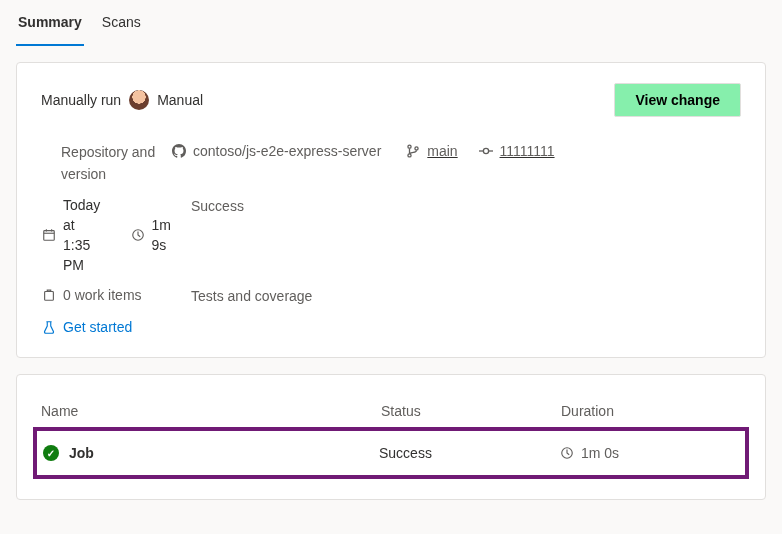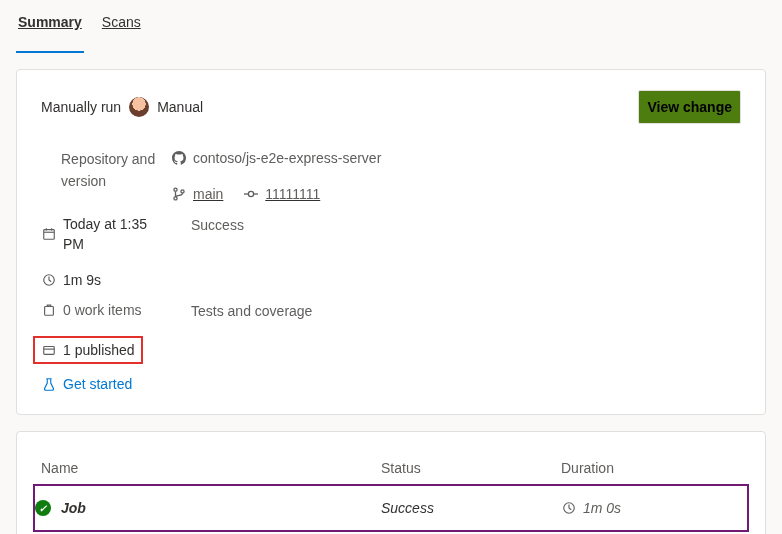--- a/index.html
+++ b/index.html
@@ -9,24 +9,23 @@
       color: #323130;
       background: #faf9f8;
       width: 782px;
     }
     .tabs {
       display: flex;
       padding: 4px 16px 0;
       gap: 16px;
     }
     .tab {
-      padding: 10px 2px 21px;
+      padding: 10px 2px 14px;
       cursor: pointer;
       border-bottom: 2px solid transparent;
-      text-decoration: underline;
     }
     .tab.active {
       font-weight: 600;
       border-bottom: 2px solid #0078d4;
     }
     .card {
       background: #fff;
       border: 1px solid #e1dfdd;
       border-radius: 4px;
       margin: 16px;
@@ -46,43 +45,43 @@
       font-weight: 400;
     }
     .avatar {
       width: 20px;
       height: 20px;
       border-radius: 50%;
       background: radial-gradient(circle at 50% 35%, #f4c2a0 0 40%, #6b3e2e 41% 100%);
       display: inline-block;
     }
     .btn {
-      background: #4d7c0f;
+      background: #86efac;
       border: 1px solid #e1dfdd;
-      padding: 8px 8px;
+      padding: 8px 20px;
       font-size: 14px;
       font-weight: 600;
       cursor: pointer;
       border-radius: 2px;
     }
     .info-grid {
       display: grid;
       grid-template-columns: 130px 1fr;
       row-gap: 10px;
       align-items: start;
     }
     .info-label {
       color: #605e5c;
       line-height: 22px;
       margin-left: 20px;
     }
     .info-value {
       display: flex;
-      flex-direction: column;
-      gap: 16px;
+      flex-direction: row;
+      gap: 24px;
     }
     .info-row {
       display: flex;
       align-items: center;
       gap: 6px;
       line-height: 20px;
     }
     .info-row.inline { display: inline-flex; margin-right: 16px; text-decoration: underline;}
     .icon { display: inline-flex; width: 16px; height: 16px; align-items: center; justify-content: center; color: #605e5c; flex-shrink: 0;}
     .link { color: #0078d4; cursor: pointer; }
@@ -107,25 +106,25 @@
       align-items: center;
     }
     .thead {
       color: #605e5c;
       padding: 8px 0;
     }
     .trow {
       padding: 14px 0;
     }
     .trow.highlighted {
-      border: 2px solid #701a75;
+      border: 4px solid #701a75;
       margin-left: -8px;
       margin-right: -8px;
+      padding-left: 6px;
       padding-right: 6px;
-      font-style: italic;
     }
     .job-name {
       display: flex;
       align-items: center;
       gap: 10px;
       font-weight: 600;
     }
     .status-dot {
       width: 16px; height: 16px; border-radius: 50%;
       background: #107c10;
@@ -217,31 +216,20 @@
     <div class="info-value">
       <div class="info-row">
         <span class="icon">
           <svg viewBox="0 0 16 16" width="14" height="14" fill="none" stroke="currentColor" stroke-width="1.3">
               <rect x="3" y="4" width="10" height="10" rx="1"></rect>
               <path d="M6 4V2.5h4V4"></path>
             </svg>
         </span>
         <span class="link light">0 work items</span>
       </div>
-      <div class="highlight-box">
-        <div class="info-row">
-          <span class="icon">
-            <svg viewBox="0 0 16 16" width="14" height="14" fill="none" stroke="currentColor" stroke-width="1.3">
-                <rect x="2" y="4" width="12" height="9" rx="1"></rect>
-                <line x1="2" y1="7" x2="14" y2="7"></line>
-              </svg>
-          </span>
-          <span>1 published</span>
-        </div>
-      </div>
     </div>
 
     <div class="info-label">Tests and coverage</div>
     <div class="info-value">
       <div class="info-row">
         <span class="icon" style="color:#0078d4">
           <svg viewBox="0 0 16 16" width="14" height="14" fill="none" stroke="currentColor" stroke-width="1.3">
               <path d="M6 2v5L3 13a1.5 1.5 0 001.3 2.2h7.4A1.5 1.5 0 0013 13l-3-6V2M5 2h6"></path>
             </svg>
         </span>

